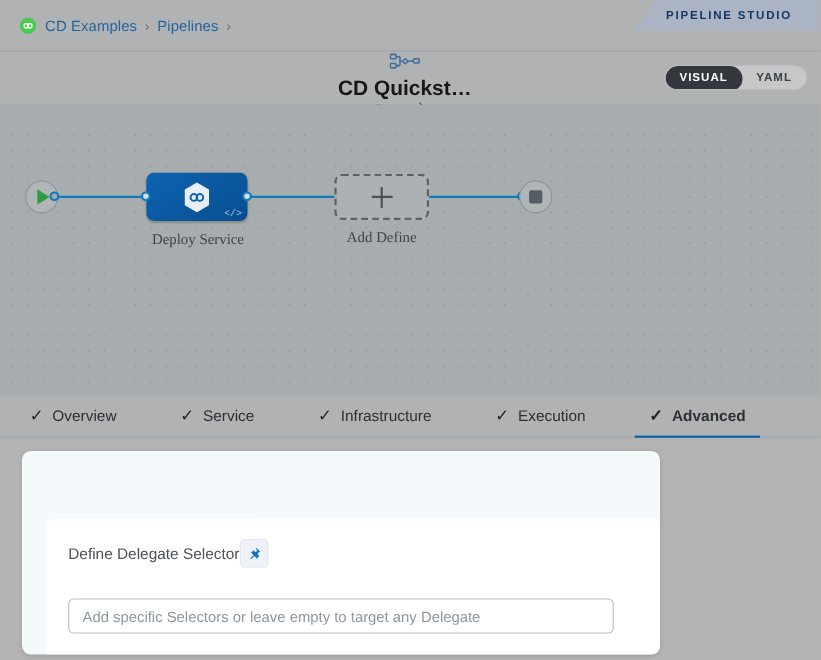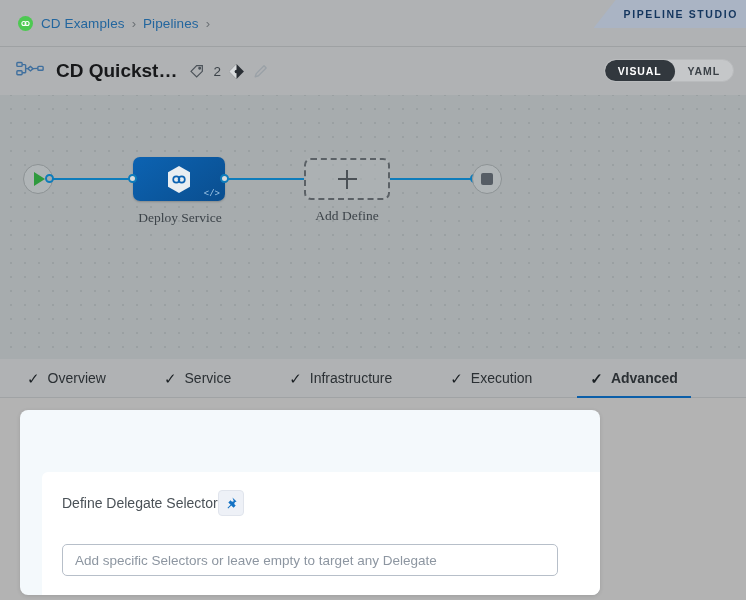--- a/index.html
+++ b/index.html
@@ -29,34 +29,34 @@
     cursor: pointer; white-space: nowrap;
   }
   .crumb-sep {
     color: #6b7075; font-size: 13px; margin: 0 7px; user-select: none;
   }
 
   
   .studio-ribbon {
     position: absolute; top: 0; right: 0; height: 28px;
     background: #aab4c4;
-    padding: 0 8px 0 30px;
+    padding: 0 26px 0 30px;
     display: flex; align-items: center;
     clip-path: polygon(22px 0, 100% 0, 100% 100%, 0 100%);
   }
   .studio-ribbon span {
     font-size: 10.5px; font-weight: bold; letter-spacing: 1.6px;
     color: #14365e;
   }
 
   
   .title-bar {
     position: absolute; top: 47px; left: 0; width: 746px; height: 48px;
     background: #b0b2b4;
-    display: flex; align-items: center; padding: 0 14px 0 16px;
+    display: flex; align-items: center; padding: 0 14px 0 16px; flex-direction: column;
   }
   .pipeline-glyph { flex: none; margin-right: 12px; }
   .pipeline-title {
     font-size: 19px; font-weight: bold; color: #17181a;
     white-space: nowrap; margin-right: 12px;
   }
   .title-icons { display: flex; align-items: center; gap: 7px; }
   .tag-count { font-size: 13.5px; color: #3c4349; margin-left: 1px; }
   .icon-btn { display: flex; align-items: center; cursor: pointer; }
 

